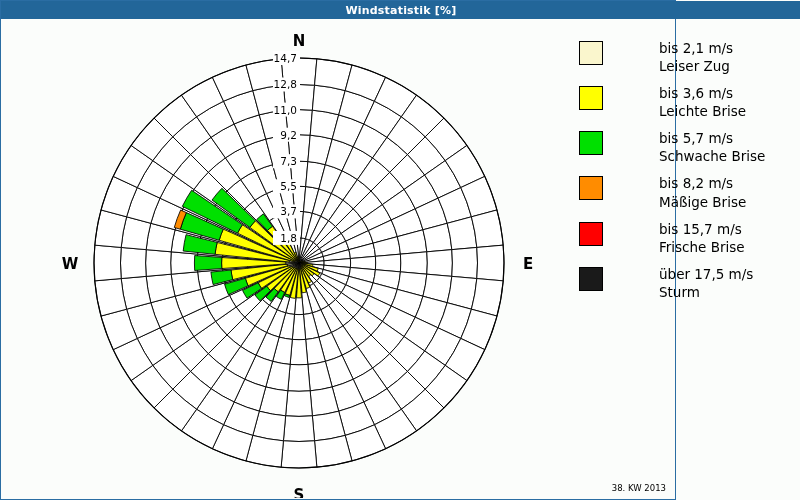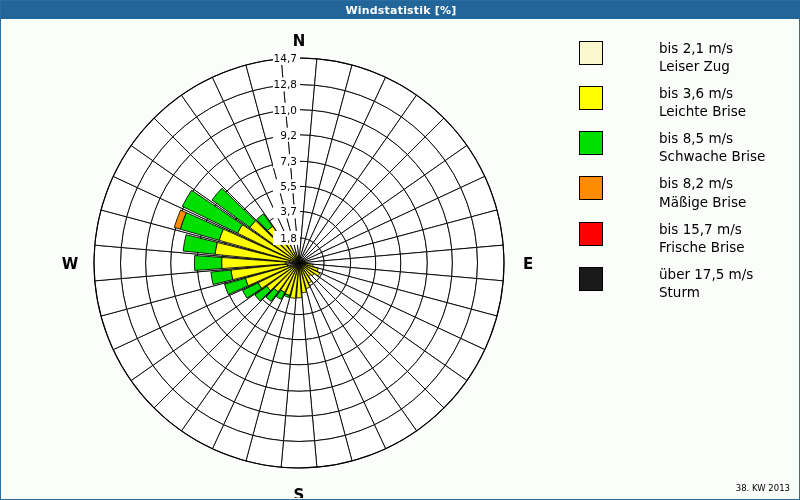--- a/index.html
+++ b/index.html
@@ -2,21 +2,21 @@
 <html><head>
 <meta charset="utf-8">
 <style>
   html,body{margin:0;padding:0;}
   body{
     width:800px;height:500px;overflow:hidden;
     background:#fbfdfb;
     font-family:"DejaVu Sans", sans-serif;
   }
   #app{
-    position:relative;width:800px;height:500px;box-sizing:border-box;
+    position:relative;width:676px;height:500px;box-sizing:border-box;
     border:1px solid #2a6da3;background:#fbfdfb;
   }
   #titlebar{
     position:absolute;left:0;top:0;width:800px;height:18px;
     background:#226699;color:#ffffff;
     font-size:11px;font-weight:bold;
     display:flex;align-items:center;justify-content:center;
     letter-spacing:.2px;
     font-family:"DejaVu Sans", sans-serif;
   }
@@ -477,21 +477,21 @@
       <div class="legend-row">
         <div class="swatch" style="background: rgb(250, 246, 205);"></div>
         <div class="legend-text"><span>bis 2,1 m/s</span><span class="l2">Leiser Zug</span></div>
       </div>
       <div class="legend-row">
         <div class="swatch" style="background: rgb(255, 255, 0);"></div>
         <div class="legend-text"><span>bis 3,6 m/s</span><span class="l2">Leichte Brise</span></div>
       </div>
       <div class="legend-row">
         <div class="swatch" style="background: rgb(0, 224, 0);"></div>
-        <div class="legend-text"><span>bis 8,5 m/s</span><span class="l2">Schwache Brise</span></div>
+        <div class="legend-text"><span>bis 5,7 m/s</span><span class="l2">Schwache Brise</span></div>
       </div>
       <div class="legend-row">
         <div class="swatch" style="background: rgb(255, 140, 0);"></div>
         <div class="legend-text"><span>bis 8,2 m/s</span><span class="l2">Mäßige Brise</span></div>
       </div>
       <div class="legend-row">
         <div class="swatch" style="background: rgb(255, 0, 0);"></div>
         <div class="legend-text"><span>bis 15,7 m/s</span><span class="l2">Frische Brise</span></div>
       </div>
       <div class="legend-row">

